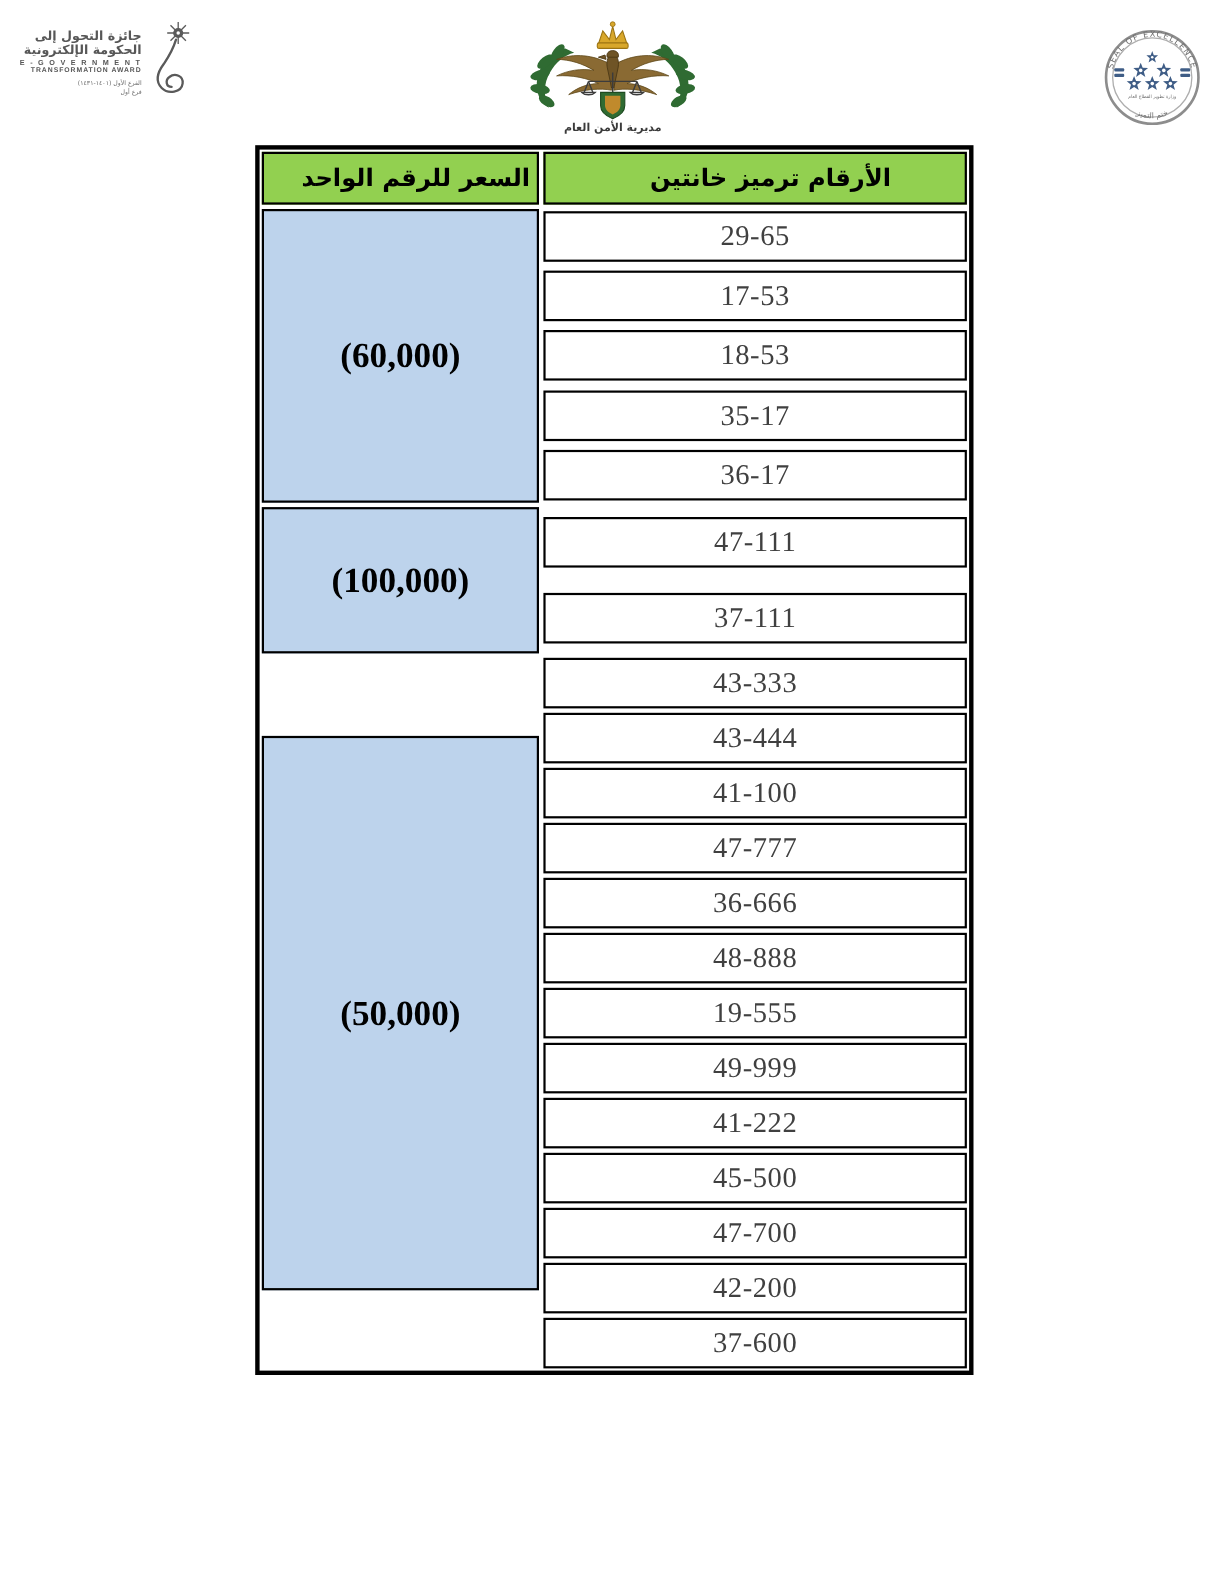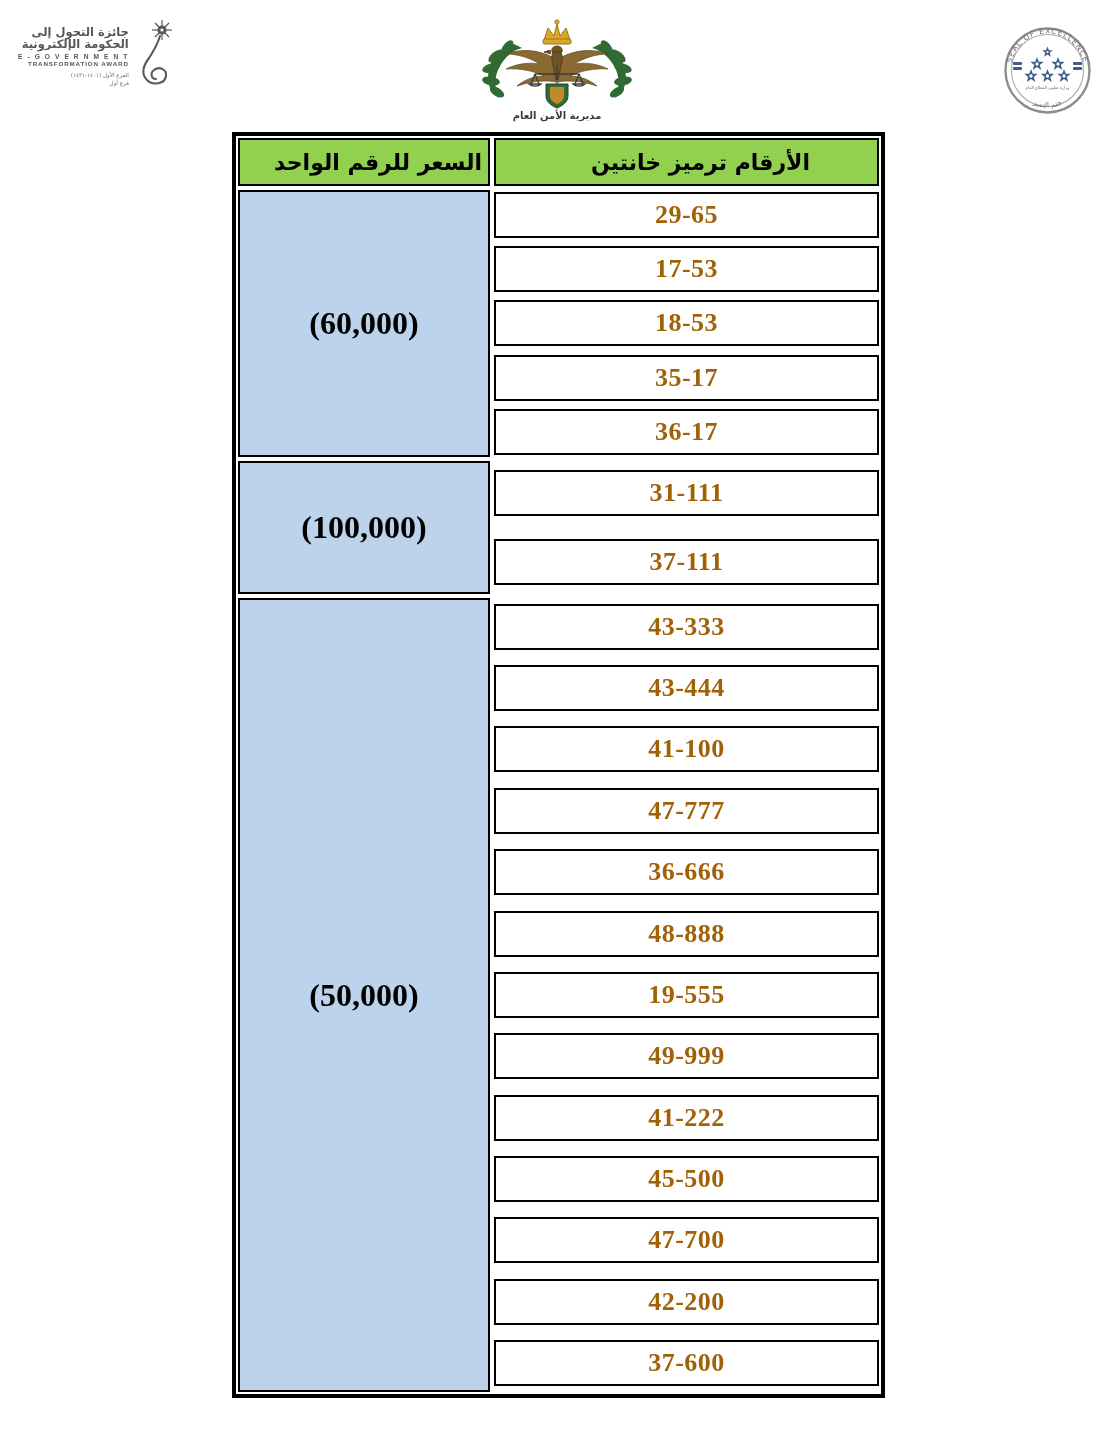--- a/index.html
+++ b/index.html
@@ -138,22 +138,22 @@
     font-size: 22px;
     font-weight: 700;
     color: #000000;
     direction: rtl;
     white-space: nowrap;
     margin-left: 28px;
   }
   .plate-label {
     font-family: "Liberation Serif", serif;
     font-size: 26px;
-    font-weight: 700;
-    color: #a16207;
+    font-weight: 400;
+    color: #404040;
     direction: ltr;
     letter-spacing: .5px;
   }
   .price-label {
     font-family: "Liberation Serif", serif;
     font-size: 32px;
     font-weight: 700;
     color: #000000;
     direction: ltr;
   }
@@ -363,21 +363,21 @@
         <tr>
           <td class="plate-cell">
             <div class="cellbox">
               <span class="plate-label">36-17</span>
             </div>
           </td>
         </tr>
         <tr>
           <td class="plate-cell">
             <div class="cellbox">
-              <span class="plate-label">31-111</span>
+              <span class="plate-label">47-111</span>
             </div>
           </td>
           <td class="price-cell" rowspan="2">
             <div class="cellbox price" style="height: 133px;">
               <span class="price-label">(100,000)</span>
             </div>
           </td>
         </tr>
         <tr>
           <td class="plate-cell">
@@ -386,21 +386,21 @@
             </div>
           </td>
         </tr>
         <tr>
           <td class="plate-cell">
             <div class="cellbox">
               <span class="plate-label">43-333</span>
             </div>
           </td>
           <td class="price-cell" rowspan="13">
-            <div class="cellbox price" style="height: 794px;">
+            <div class="cellbox price" style="height: 504px;">
               <span class="price-label">(50,000)</span>
             </div>
           </td>
         </tr>
         <tr>
           <td class="plate-cell">
             <div class="cellbox">
               <span class="plate-label">43-444</span>
             </div>
           </td>

